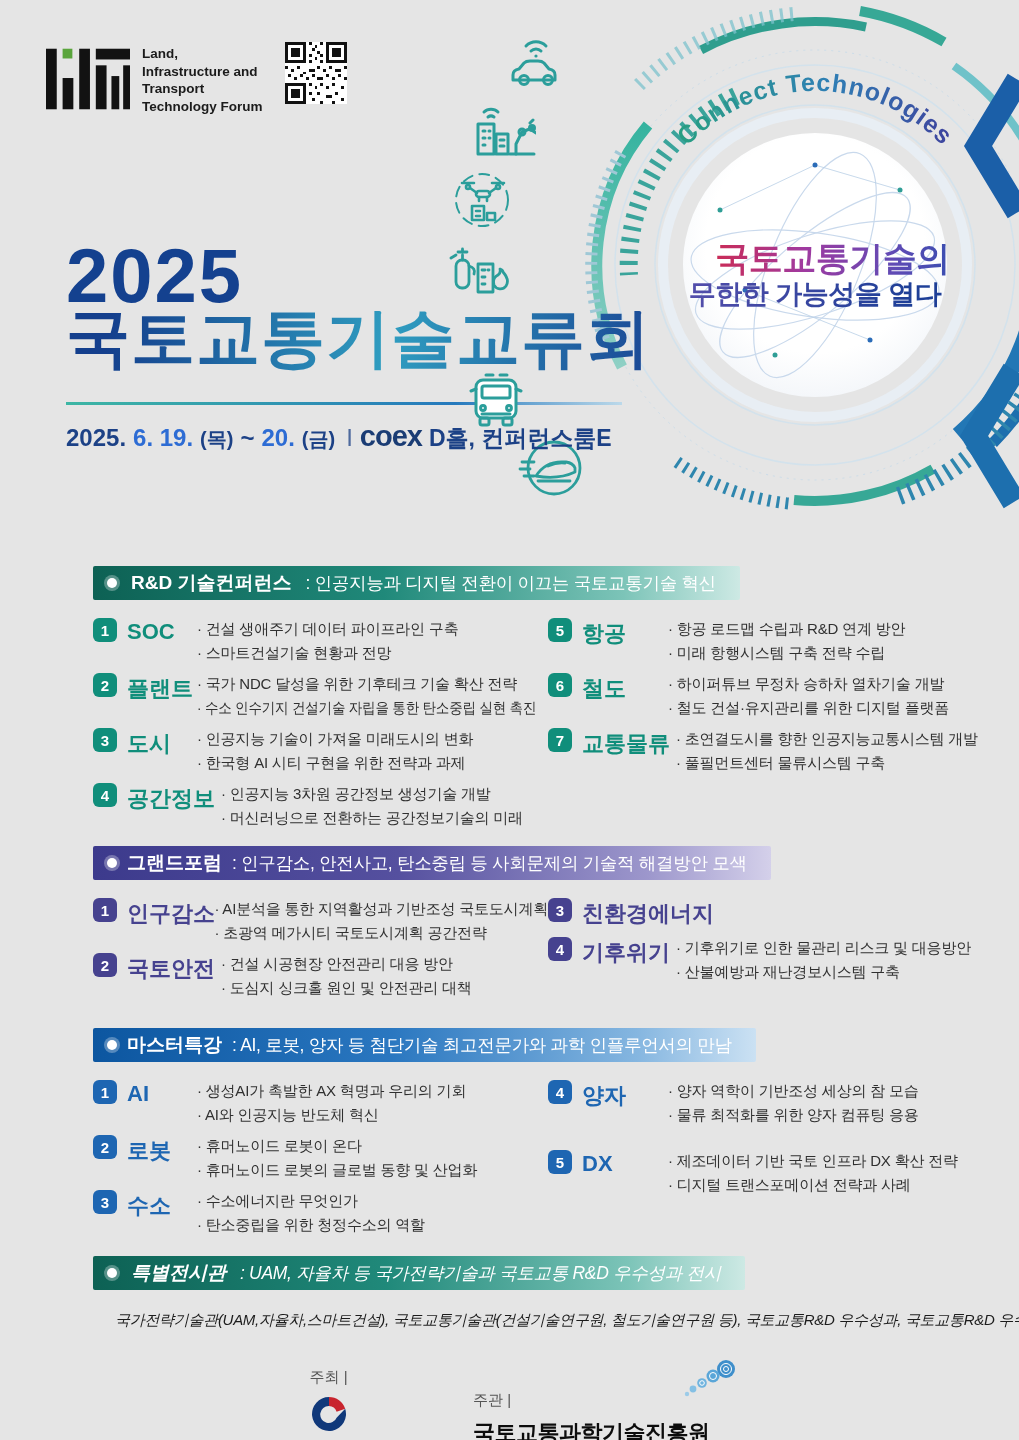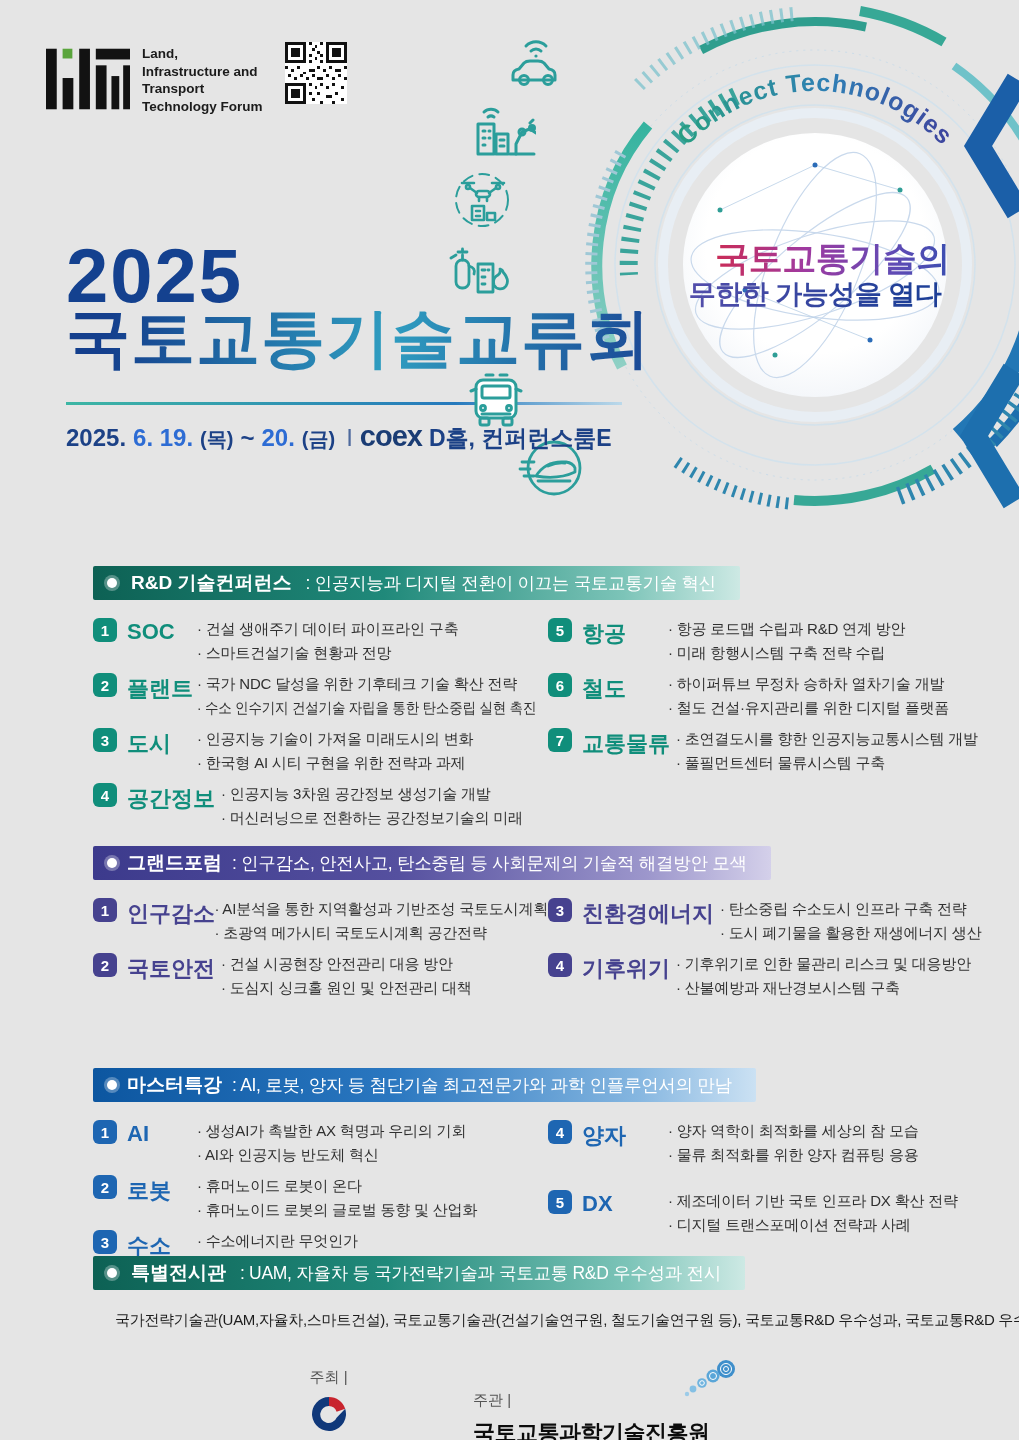--- a/index.html
+++ b/index.html
@@ -37,21 +37,21 @@
           display:flex; align-items:baseline; }
   .date-line span { margin-right:7px; white-space:pre; }
   .d-blue { color:#2d6cd4; }
   .d-small { font-size:20px; font-weight:600; }
   .d-sep { font-weight:400; opacity:.75; margin:0 4px; }
   .coex { font-size:29px; font-weight:800; letter-spacing:-1px; color:#1a3c74; }
   .venue { font-size:23px; font-weight:700; }
 
   
   .sec { position:absolute; left:93px; width:920px; }
-  .sec1 { top:566px; } .sec2 { top:846px; } .sec3 { top:1068px; } .sec4 { top:1256px; }
+  .sec1 { top:566px; } .sec2 { top:846px; } .sec3 { top:1028px; } .sec4 { top:1256px;font-style:italic; }
   .bar { height:34px; display:flex; align-items:center; gap:10px; padding:0 24px 0 14px;
          color:#fff; width:max-content; border-radius:2px; }
   .bar-teal   { background:linear-gradient(90deg,#0d6154,#20897a 45%,#7cc4b8 82%,#cde9e4);gap:14px; }
   .bar-purple { background:linear-gradient(90deg,#3c3a8c,#55509f 45%,#9d97cc 82%,#d4d0ea); }
   .bar-blue   { background:linear-gradient(90deg,#0c56a0,#2a77c0 45%,#85b6e0 82%,#cbe1f3); }
   .bullet { width:10px; height:10px; border-radius:50%; background:#fff; flex:none;
             box-shadow:0 0 0 3px rgba(255,255,255,.30); }
   .bar-name { font-size:19px; font-weight:800; white-space:pre; }
   .bar-desc { font-size:17.5px; font-weight:500; letter-spacing:-0.3px; white-space:pre; }
 
@@ -418,24 +418,20 @@
           <span class="lines">
             <span class="line">· 건설 시공현장 안전관리 대응 방안</span>
             <span class="line">· 도심지 싱크홀 원인 및 안전관리 대책</span>
           </span>
         </div>
       </div>
       <div class="col-r">
         <div class="item">
           <span class="badge">3</span>
           <span class="label">친환경에너지</span>
-          <span class="lines">
-            <span class="line">· 탄소중립 수소도시 인프라 구축 전략</span>
-            <span class="line">· 도시 폐기물을 활용한 재생에너지 생산</span>
-          </span>
         </div>
         <div class="item">
           <span class="badge">4</span>
           <span class="label">기후위기</span>
           <span class="lines">
             <span class="line">· 기후위기로 인한 물관리 리스크 및 대응방안</span>
             <span class="line">· 산불예방과 재난경보시스템 구축</span>
           </span>
         </div>
       </div>
@@ -473,21 +469,21 @@
             <span class="line">· 수소에너지란 무엇인가</span>
             <span class="line">· 탄소중립을 위한 청정수소의 역할</span>
           </span>
         </div>
       </div>
       <div class="col-r">
         <div class="item">
           <span class="badge">4</span>
           <span class="label">양자</span>
           <span class="lines">
-            <span class="line">· 양자 역학이 최적화를 세상의 참 모습</span>
+            <span class="line">· 양자 역학이 기반조성 세상의 참 모습</span>
             <span class="line">· 물류 최적화를 위한 양자 컴퓨팅 응용</span>
           </span>
         </div>
         <div class="item gap-lg">
           <span class="badge">5</span>
           <span class="label">DX</span>
           <span class="lines">
             <span class="line">· 제조데이터 기반 국토 인프라 DX 확산 전략</span>
             <span class="line">· 디지털 트랜스포메이션 전략과 사례</span>
           </span>

